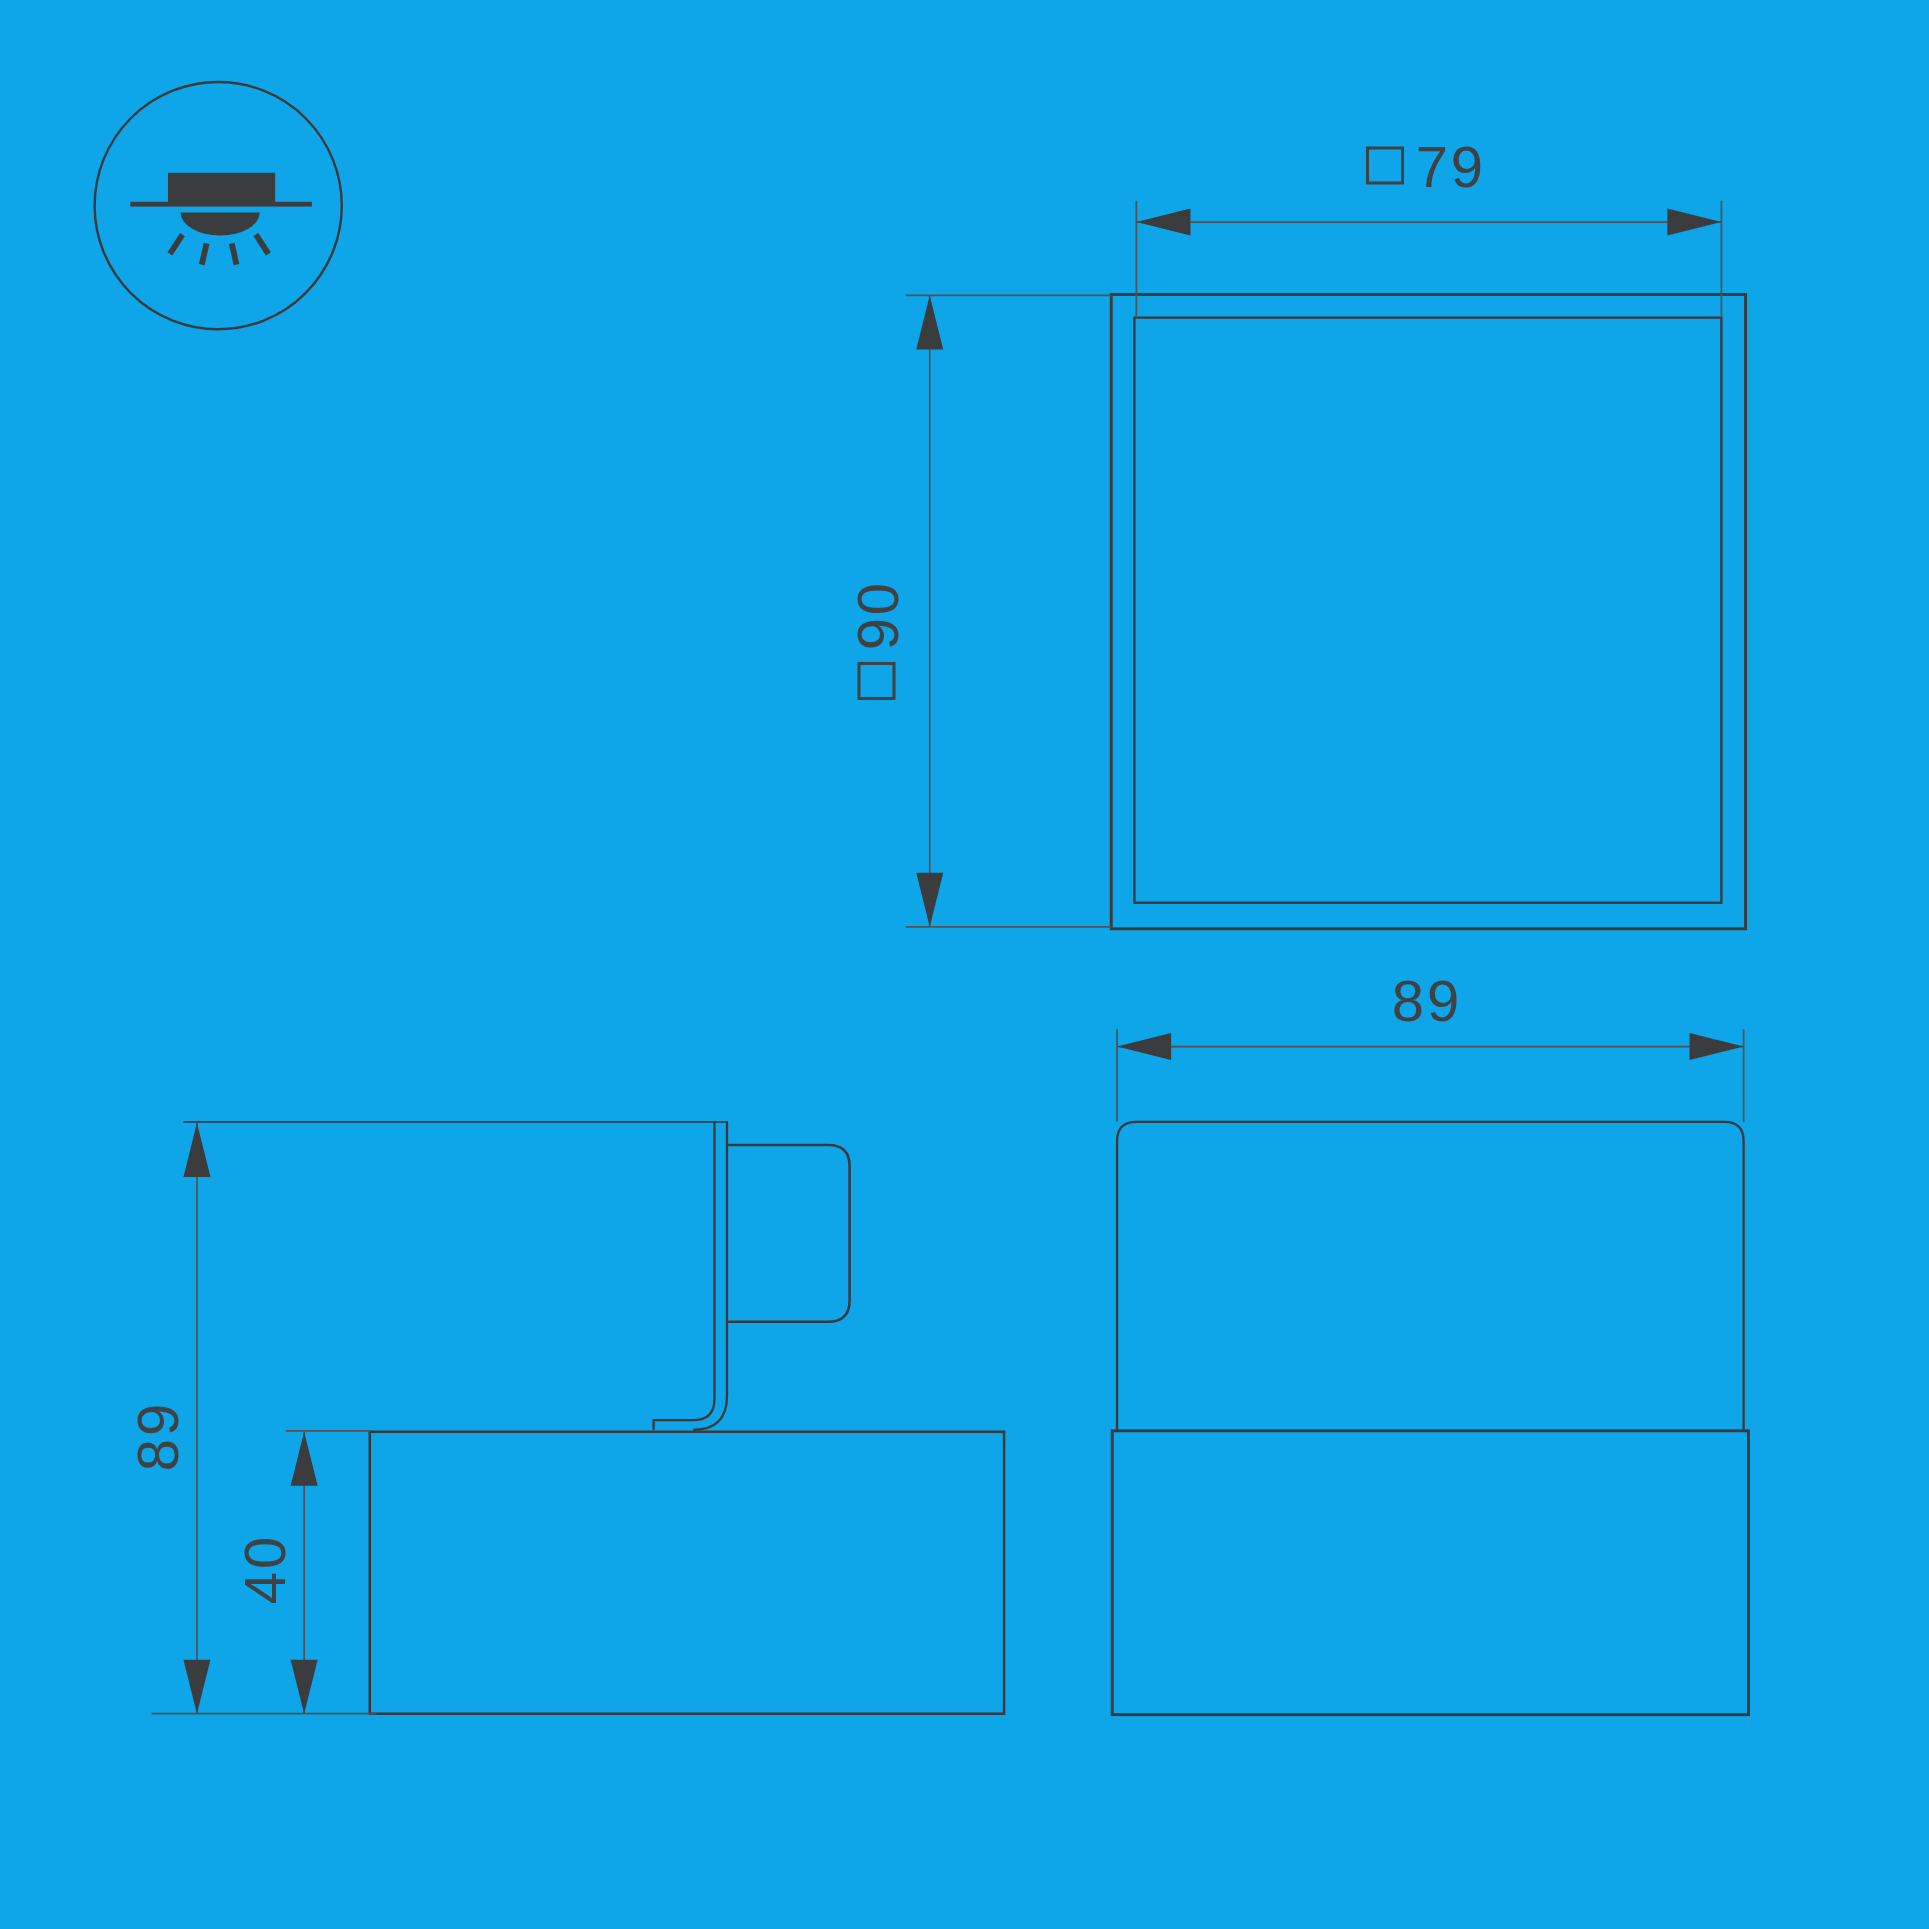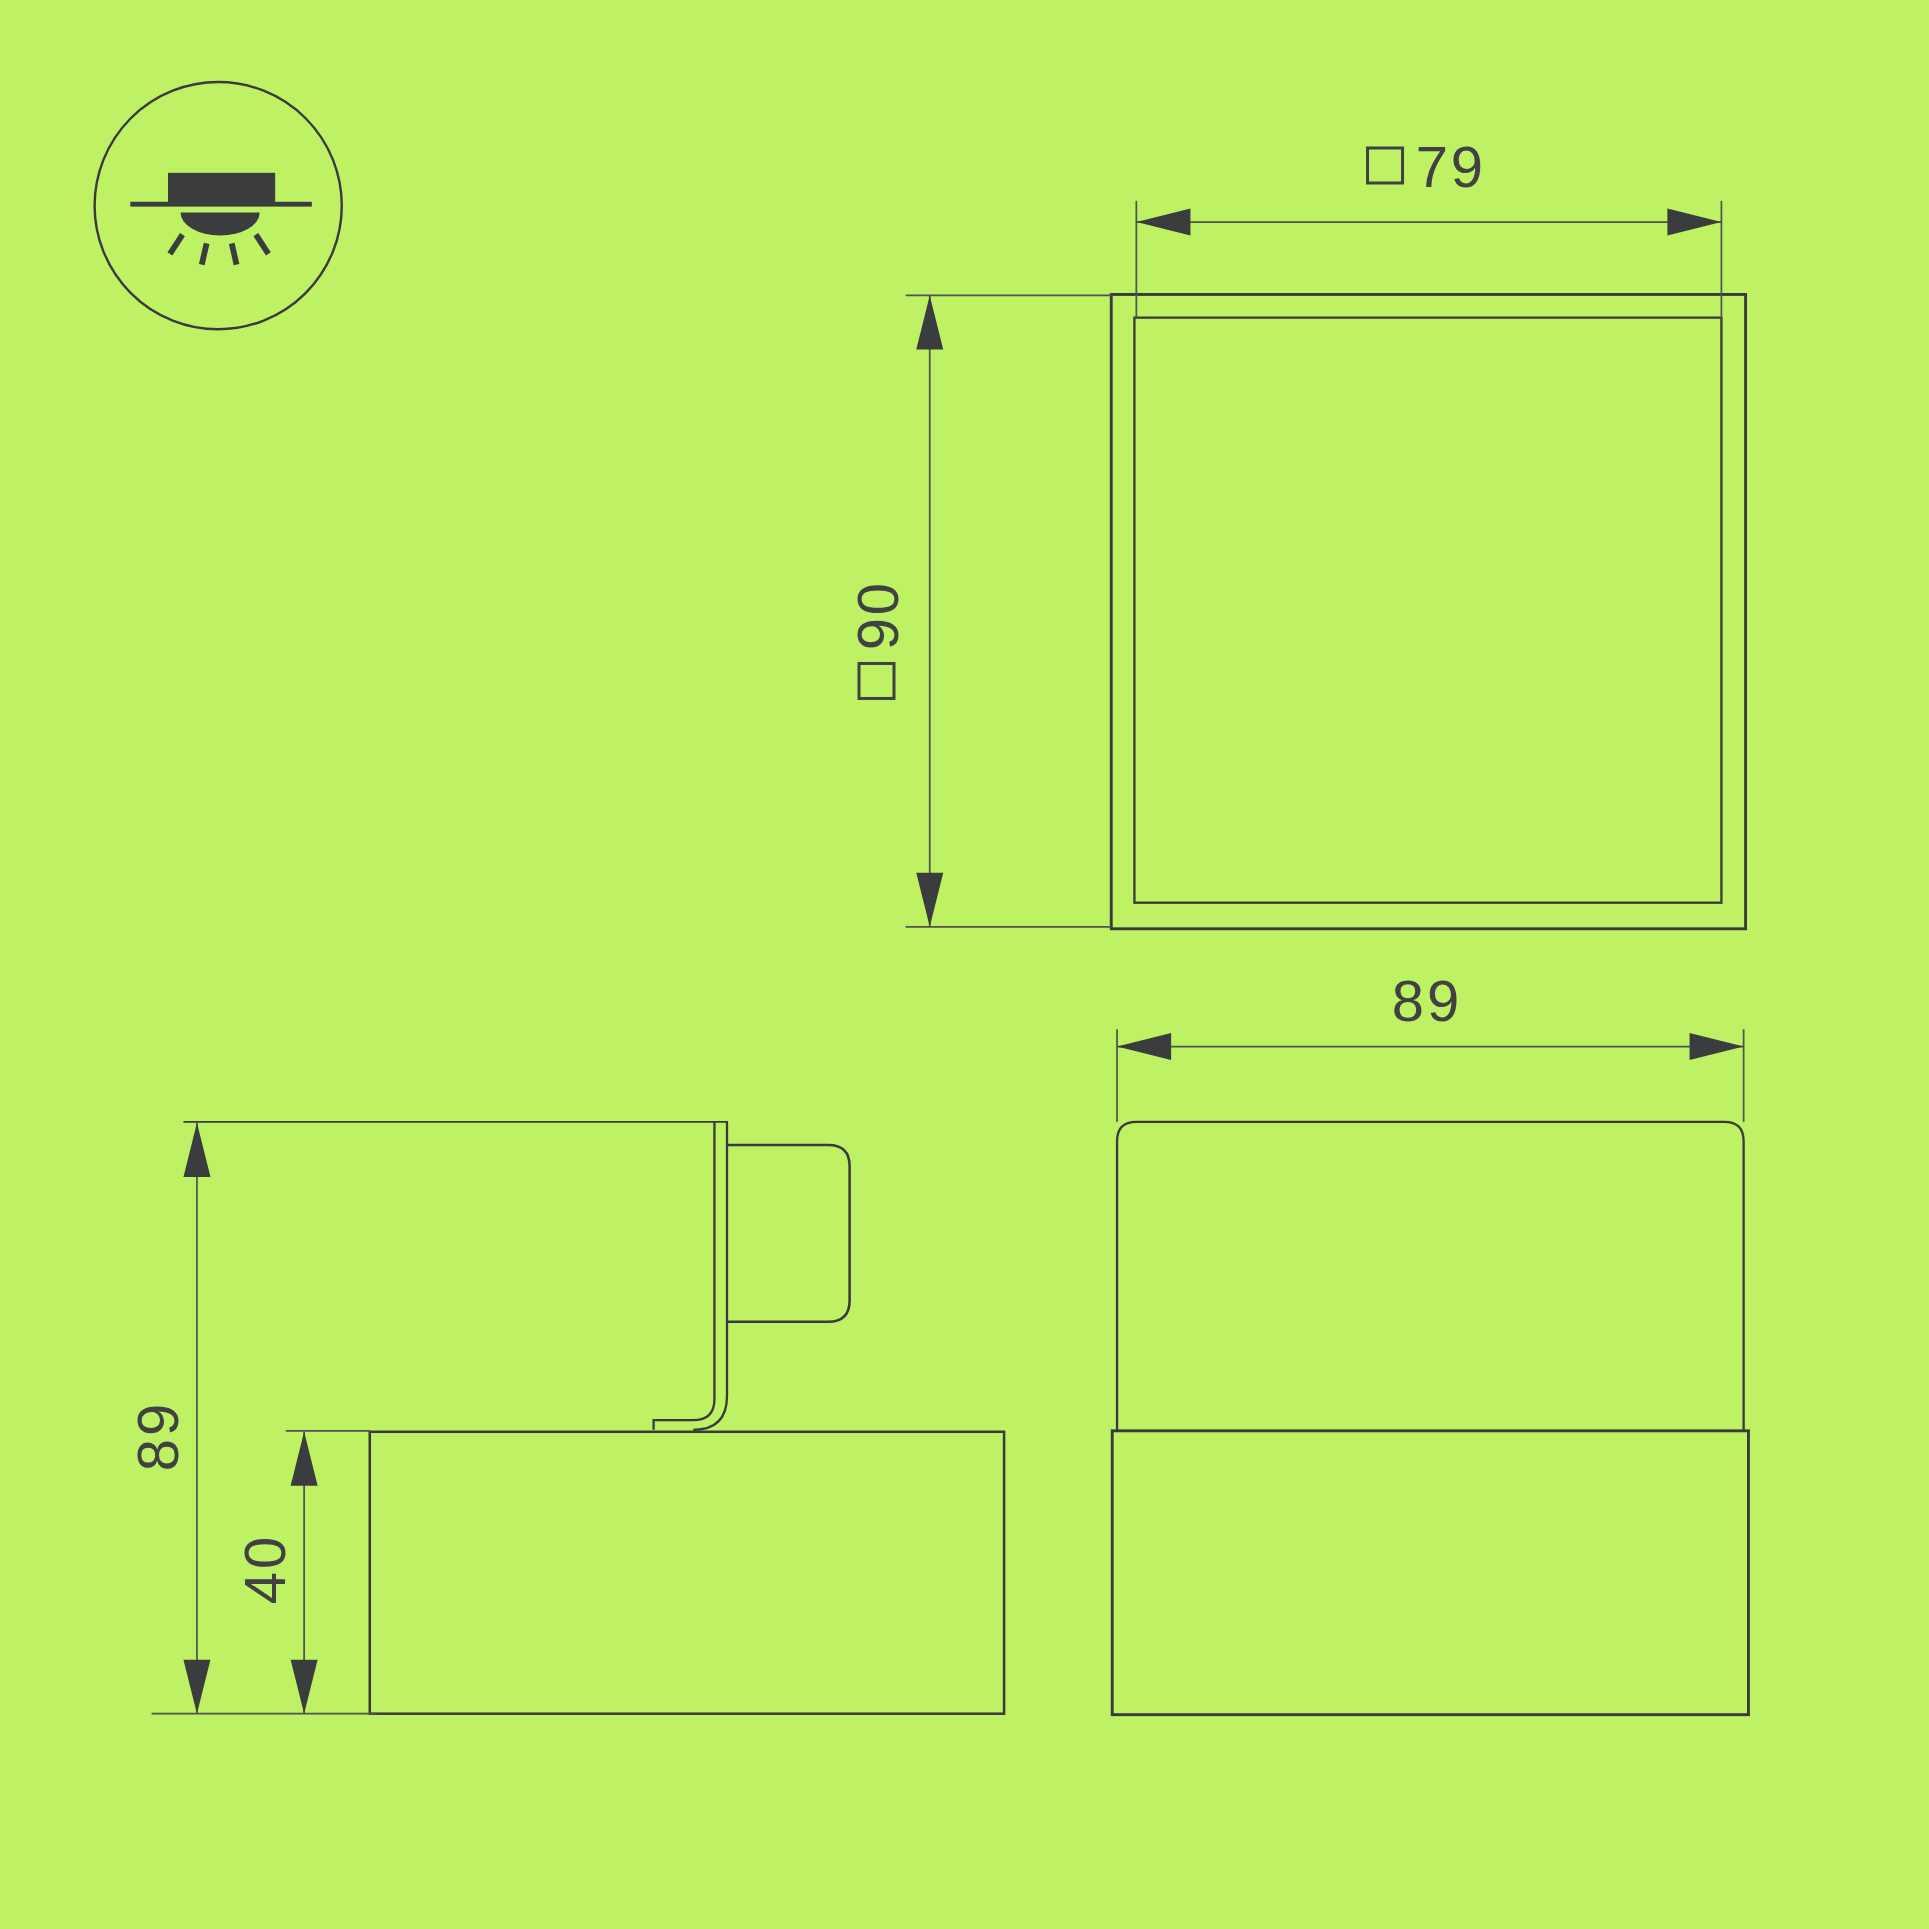--- a/index.html
+++ b/index.html
@@ -1,20 +1,20 @@
 <!DOCTYPE html>
 <html><head>
 <meta charset="utf-8">
 <style>
   html,body{margin:0;padding:0;background:#ffffff;}
   #canvas{
     position:relative;
     width:1929px;
     height:1929px;
-    background:#bef264;
+    background:#0ea5e9;
     font-family:"Liberation Sans","DejaVu Sans",sans-serif;
     overflow:hidden;
   }
   #drawing-svg{position:absolute;left:0;top:0;}
   .dim-label{
     position:absolute;
     color:#3f4143;
     font-size:58px;
     letter-spacing:2.9px;
     white-space:nowrap;

